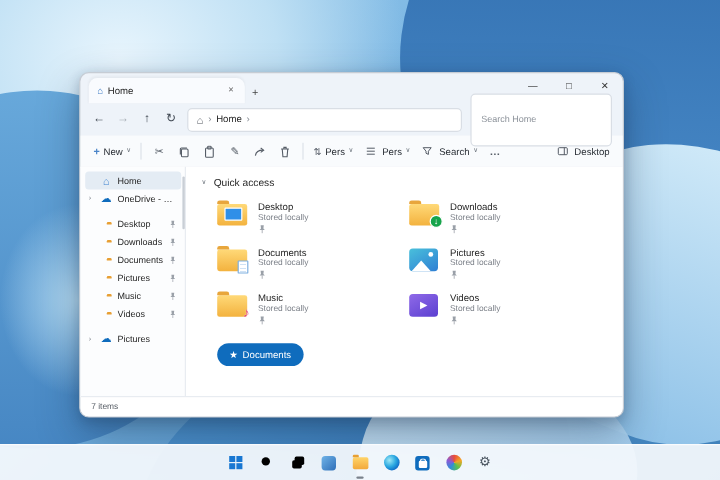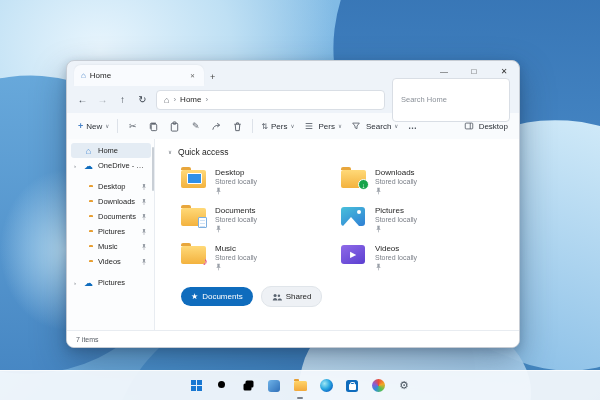--- a/index.html
+++ b/index.html
@@ -391,29 +391,20 @@
                 </svg>
             </div>
           </div>
         </div>
 
         <div class="pillbar">
           <div class="pill fav">
             <span class="star">★</span>
             <span>Documents</span>
           </div>
-          <div class="pill shared">
-            <svg width="10" height="8" viewBox="0 0 13 9" fill="#5a6470">
-                <circle cx="4" cy="2.5" r="2"></circle>
-                <circle cx="9" cy="3" r="1.6"></circle>
-                <path d="M1 9c0-2.2 1.5-3.3 3-3.3S7 6.8 7 9z"></path>
-                <path d="M7.4 9c.2-1.8 1.2-2.6 2.6-2.6S12.8 7.2 13 9z"></path>
-              </svg>
-            <span>Shared</span>
-          </div>
         </div>
       </div>
     </div>
 
     <div class="statusbar">
       <span>7 items</span>
     </div>
   </div>
 
   <div class="taskbar">

